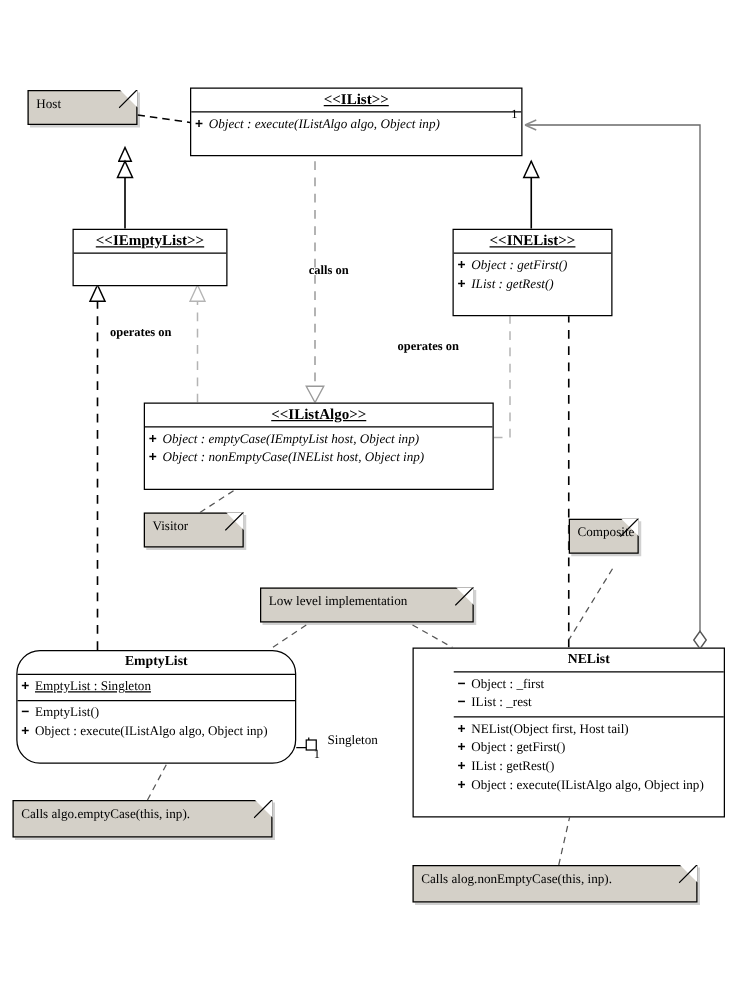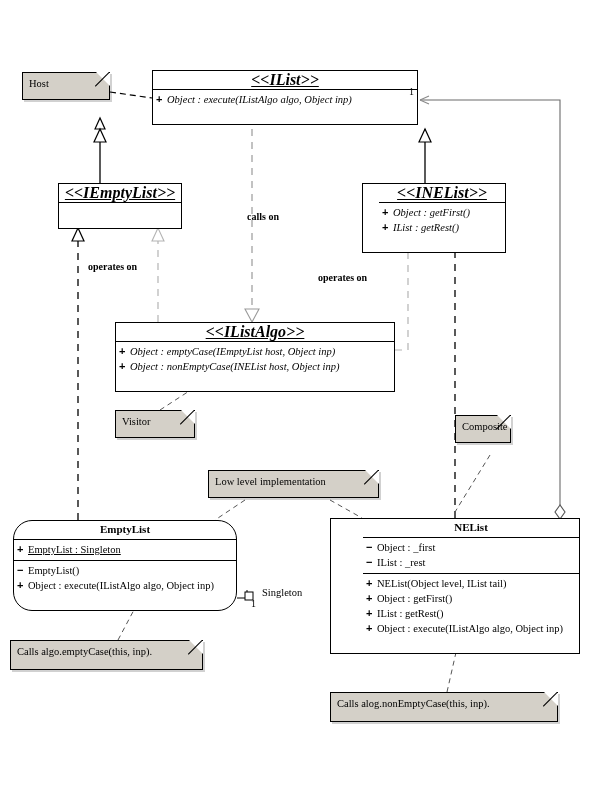--- a/index.html
+++ b/index.html
@@ -38,22 +38,21 @@
   .umlclass .cname {
     text-align: center;
     font-weight: bold;
     font-size: 11px;
     padding: 2px 2px 3px 2px;
     border-bottom: 1.5px solid #000;
     line-height: 13px;
     white-space: nowrap;
   }
   .umlclass .cname.iface {
-    font-size: 16px;
-    font-style: italic;
+    font-size: 12px;
   }
   .umlclass .cname.iface u {
     text-decoration: underline;
   }
   .compartment {
     padding: 2px 2px 3px 3px;
     border-bottom: 1.5px solid #000;
   }
   .compartment.last { border-bottom: none; }
   .compartment.empty { min-height: 14px; }
@@ -215,21 +214,21 @@
     </div>
   </div>
 
   <div class="umlclass" style="left:58px; top:183px; width:124px;">
     <div class="cname iface">
       <u>&lt;&lt;IEmptyList&gt;&gt;</u>
     </div>
     <div class="compartment last empty" style="height:20px;"></div>
   </div>
 
-  <div class="umlclass" style="left:362px; top:183px; width:144px;padding-left:16px;">
+  <div class="umlclass" style="left:362px; top:183px; width:128px;">
     <div class="cname iface">
       <u>&lt;&lt;INEList&gt;&gt;</u>
     </div>
     <div class="compartment last">
       <span class="member ital">
         <span class="vis">+</span><span class="txt">Object : getFirst()</span>
       </span>
       <span class="member ital">
         <span class="vis">+</span><span class="txt">IList : getRest()</span>
       </span>
@@ -275,21 +274,21 @@
     <div class="compartment">
       <span class="member">
         <span class="vis">−</span><span class="txt">Object : _first</span>
       </span>
       <span class="member">
         <span class="vis">−</span><span class="txt">IList : _rest</span>
       </span>
     </div>
     <div class="compartment last">
       <span class="member">
-        <span class="vis">+</span><span class="txt">NEList(Object level, IList tail)</span>
+        <span class="vis">+</span><span class="txt">NEList(Object first, Host tail)</span>
       </span>
       <span class="member">
         <span class="vis">+</span><span class="txt">Object : getFirst()</span>
       </span>
       <span class="member">
         <span class="vis">+</span><span class="txt">IList : getRest()</span>
       </span>
       <span class="member">
         <span class="vis">+</span><span class="txt">Object : execute(IListAlgo algo, Object inp)</span>
       </span>
@@ -314,21 +313,21 @@
     <span class="fold"></span>
     <span class="foldline"></span>
   </div>
 
   <div class="note" style="left:208px; top:470px; width:171px; height:28px;">
     <span>Low level implementation</span>
     <span class="fold"></span>
     <span class="foldline"></span>
   </div>
 
-  <div class="note" style="left:10px; top:640px; width:193px; height:30px;">
+  <div class="note" style="left:10px; top:640px; width:208px; height:30px;">
     <span>Calls algo.emptyCase(this, inp).</span>
     <span class="fold"></span>
     <span class="foldline"></span>
   </div>
 
   <div class="note" style="left:330px; top:692px; width:228px; height:30px;">
     <span>Calls alog.nonEmptyCase(this, inp).</span>
     <span class="fold"></span>
     <span class="foldline"></span>
   </div>

